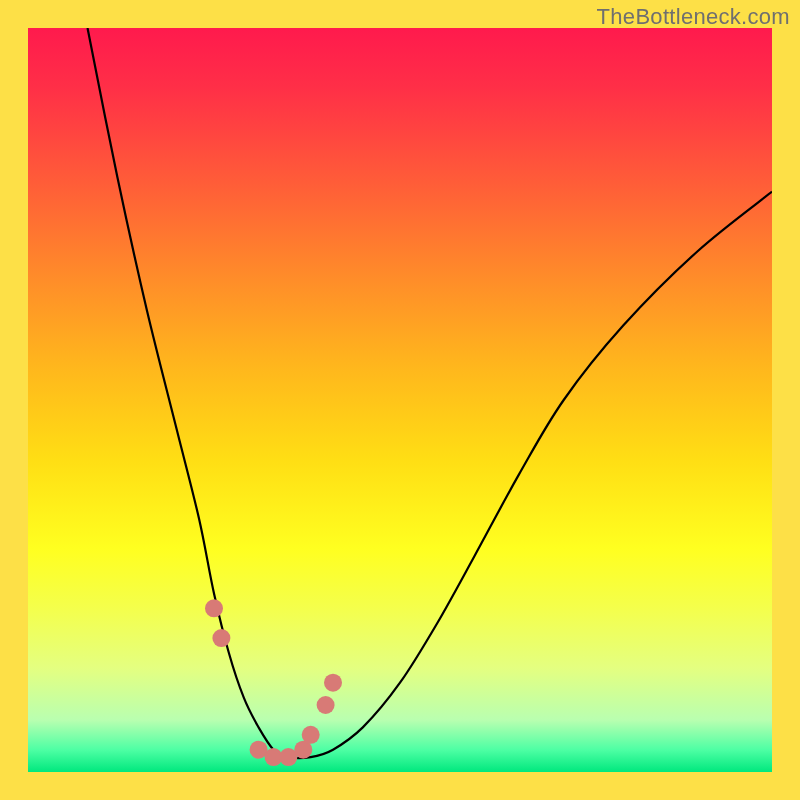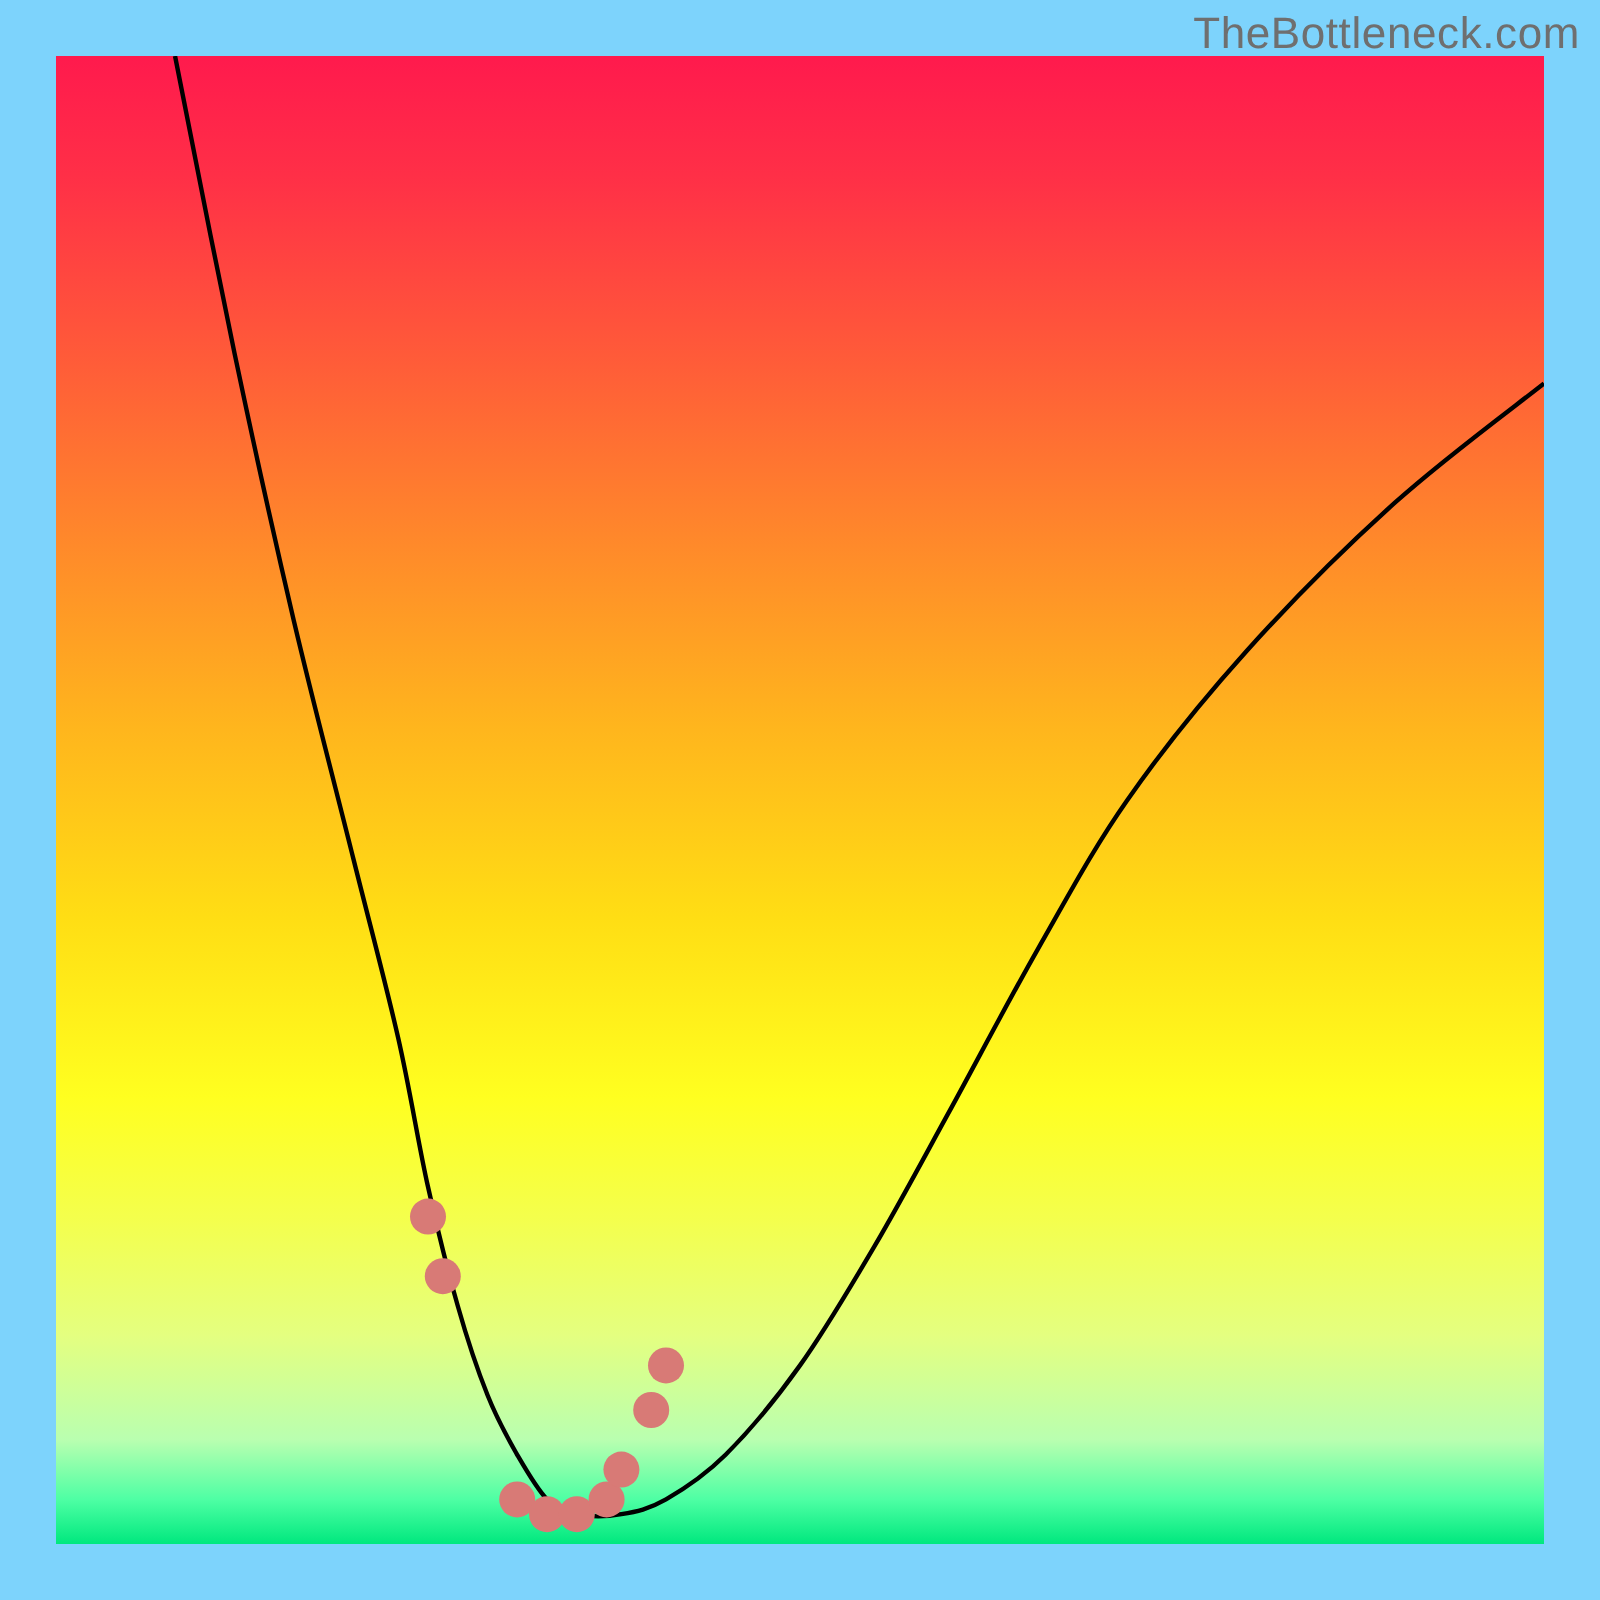--- a/index.html
+++ b/index.html
@@ -7,21 +7,21 @@
     padding: 0;
     width: 800px;
     height: 800px;
     background: #000;
     overflow: hidden;
   }
   .frame {
     position: absolute;
     left: 0; top: 0;
     width: 800px; height: 800px;
-    background: #7dd3fc;
+    background: #fde047;
   }
   .plot {
     position: absolute;
     left: 28px; top: 28px;
     width: 744px; height: 744px;
     background: linear-gradient(to bottom,
       #ff1a4d 0%,
       #ff2f47 8%,
       #ff5a39 20%,
       #ff8a2a 33%,

